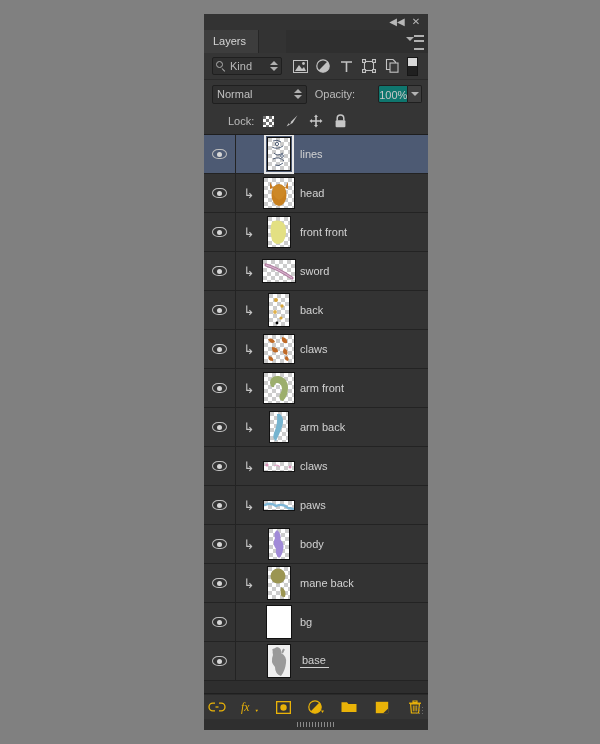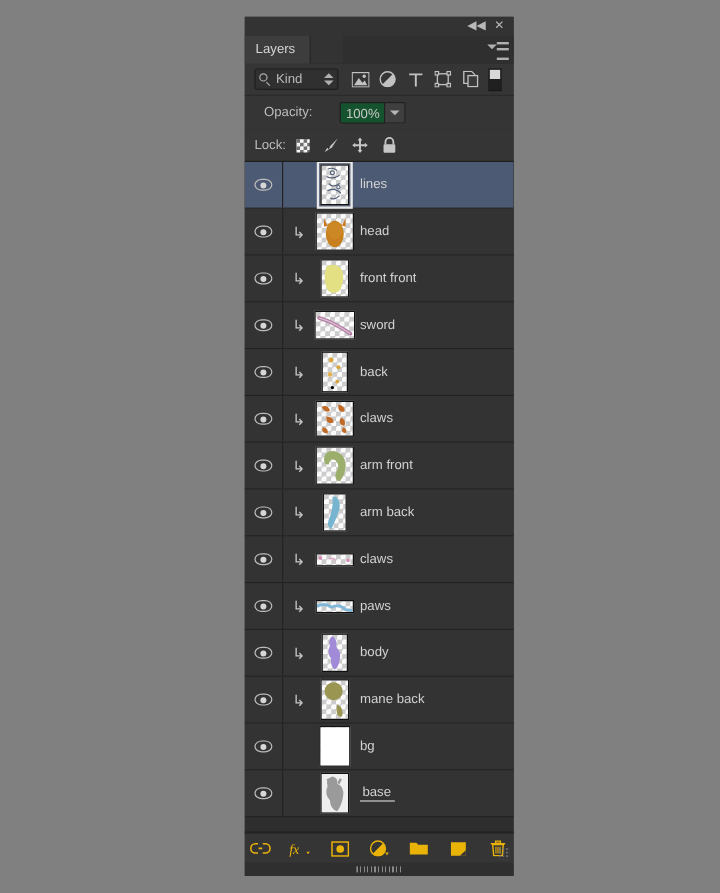--- a/index.html
+++ b/index.html
@@ -225,21 +225,21 @@
   .blendbox .updown::before { top: 1px; border-bottom: 4px solid #b0b0b0; }
   .blendbox .updown::after  { bottom: 1px; border-top: 4px solid #b0b0b0; }
 
   .oplabel {
     font-size: 11px;
     color: #bcbcbc;
     margin-left: 8px;
   }
   .numfield {
     width: 38px; height: 18px;
-    background: #14532d;
+    background: #0f766e;
     border: 1px solid #1f1f1f;
     border-radius: 2px 0 0 2px;
     font-size: 11px;
     color: #c8c8c8;
     line-height: 18px;
     text-align: center;
     margin-left: 23px;
     box-sizing: border-box;
     cursor: text;
   }
@@ -262,21 +262,21 @@
     border-right: 4px solid transparent;
     border-top: 4px solid #b5b5b5;
   }
 
   
   .lockrow {
     height: 26px;
     background: #353535;
     display: flex;
     align-items: center;
-    padding: 0 6px 0 8px;
+    padding: 0 6px 0 24px;
     border-bottom: 1px solid #1e1e1e;
     flex: 0 0 auto;
   }
   .locklabel { font-size: 11px; color: #bcbcbc; margin-right: 7px; }
   .lockicons { display: flex; align-items: center; gap: 10px; }
   .lockicon {
     width: 14px; height: 14px;
     cursor: pointer;
     color: #c6c6c6;
     display: flex; align-items: center; justify-content: center;
@@ -483,20 +483,24 @@
         <svg width="14" height="14" viewBox="0 0 14 14">
             <path d="M1.5 0.5 H8 L10.5 3 V10.5 H1.5 Z" fill="none" stroke="currentColor" stroke-width="1.1"></path>
             <rect x="5" y="4" width="8" height="9.2" fill="#3a3a3a" stroke="currentColor" stroke-width="1.1"></rect>
           </svg>
       </div>
     </div>
     <div class="kindtoggle"></div>
   </div>
 
   <div class="blendrow">
+    <div class="blendbox">
+      <span class="bl">Normal</span>
+      <span class="updown"></span>
+    </div>
     <span class="oplabel">Opacity:</span>
     <div class="numfield">100%</div>
     <div class="numarrow"></div>
   </div>
 
   <div class="lockrow">
     <span class="locklabel">Lock:</span>
     <div class="lockicons">
       <div class="lockicon">
         <span class="checker14"></span>

